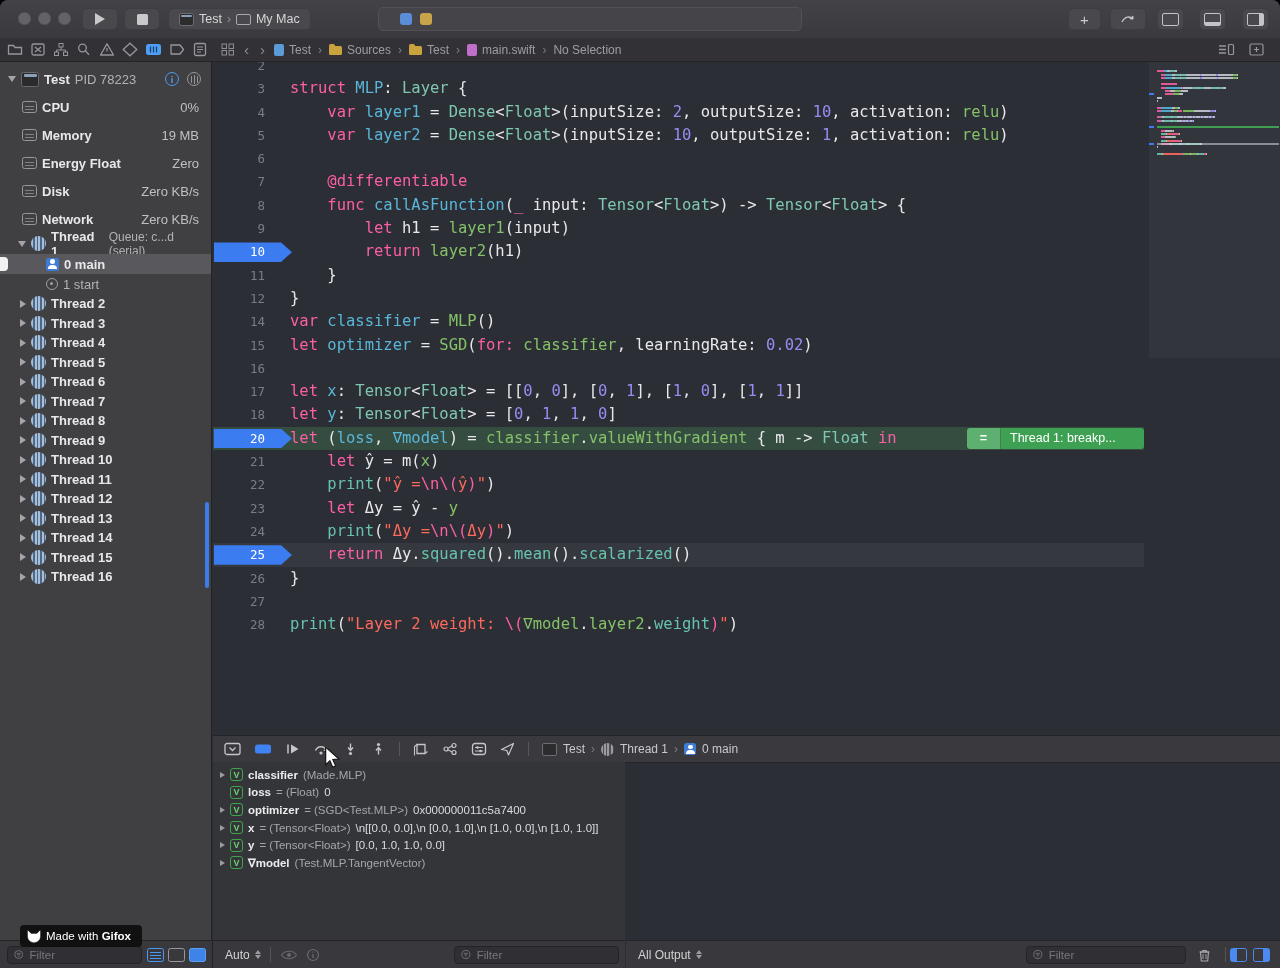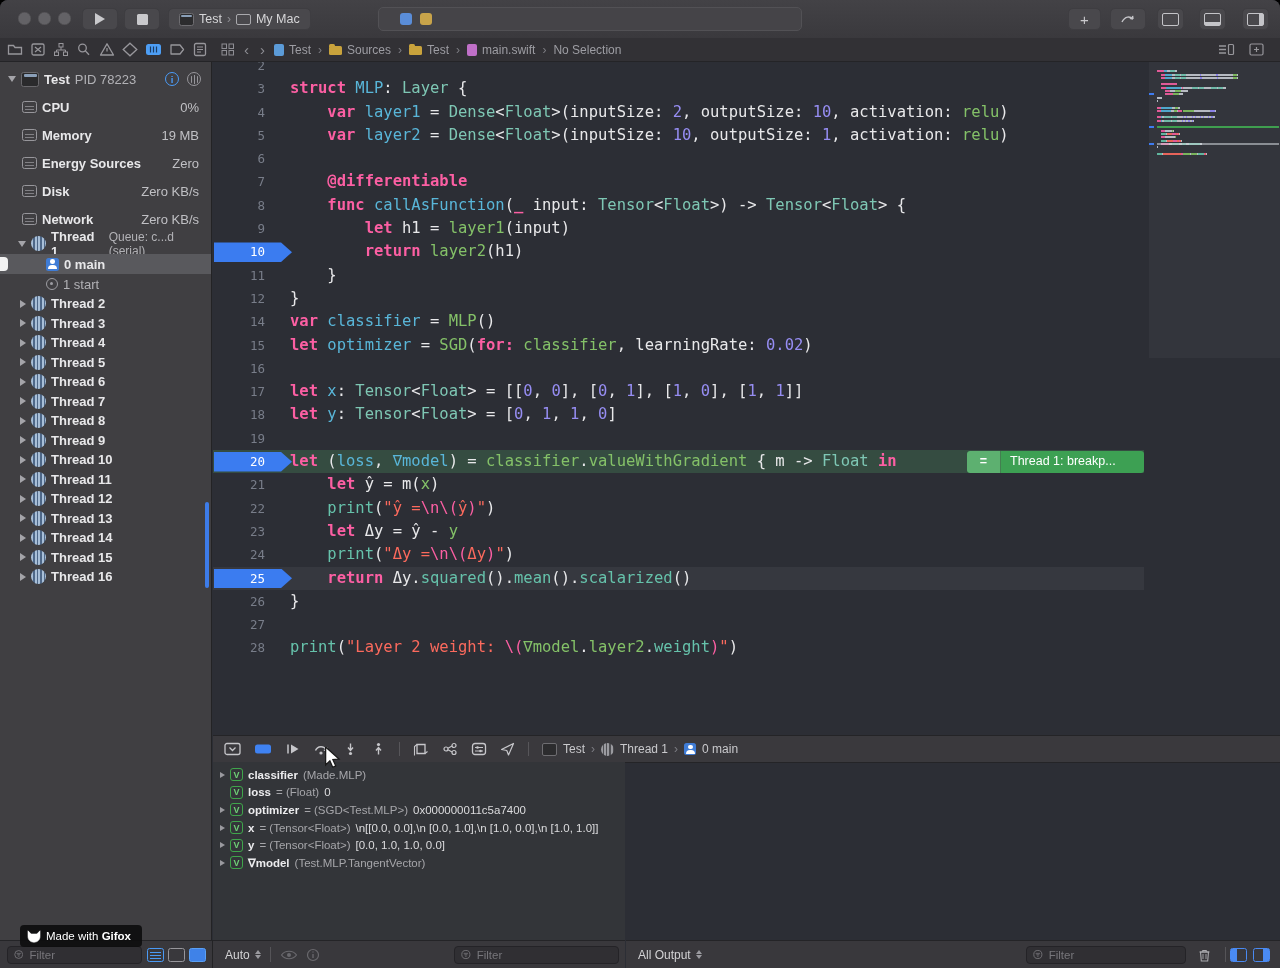--- a/index.html
+++ b/index.html
@@ -73,21 +73,21 @@
   
   .editor{position:absolute;left:213px;top:62px;right:0;height:673px;background:#2c2e35;overflow:hidden;}
   #code-lines{position:absolute;left:0;top:-8px;right:0;}
   .crow{position:relative;height:23.3px;line-height:23.3px;white-space:pre;}
   .crow.hl-green::before{content:"";position:absolute;left:0;top:0;width:931px;height:100%;background:rgba(88,188,108,.22);}
   .crow.hl-gray::before{content:"";position:absolute;left:0;top:0;width:931px;height:100%;background:rgba(255,255,255,.05);}
   .lnum{position:absolute;left:2px;top:0;width:50px;text-align:right;font-family:"DejaVu Sans Mono",monospace;font-size:12.5px;color:#787d89;z-index:2;}
   .bp-arrow{position:absolute;left:1px;top:2px;width:78px;height:19.5px;background:#3b7cf0;clip-path:polygon(0 0,86% 0,100% 50%,86% 100%,0 100%);z-index:1;}
   .crow.has-bp .lnum{color:#fff;}
   .ctext{position:absolute;left:77px;top:0;font-family:"DejaVu Sans Mono",monospace;font-size:15.5px;z-index:1;}
-  .tok.kw{color:#fc5fa3;font-weight:700;}
+  .tok.kw{color:#fc5fa3;font-weight:400;}
   .tok.decl{color:#59b6d9;}
   .tok.type{color:#7ec7b4;}
   .tok.ref{color:#84c168;}
   .tok.fn{color:#66c2ab;}
   .tok.num{color:#968df2;}
   .tok.str{color:#fc6a5d;}
   .tok.esc{color:#fc5fa3;}
   .tok.pl{color:#e8e8ea;}
   .ann{position:absolute;left:754px;top:1px;height:21.5px;width:177px;background:#3da053;border-radius:3px;display:flex;align-items:center;color:#fff;font-size:12.5px;z-index:3;overflow:hidden;}
   .ann-eq{width:33px;height:100%;background:rgba(255,255,255,.17);border-right:1px solid rgba(0,0,0,.28);display:flex;align-items:center;justify-content:center;font-weight:700;border-radius:3px 0 0 3px;flex:none;}
@@ -299,21 +299,21 @@
           <span class="bname">CPU</span>
           <span class="gauge-val">0%</span>
         </div>
         <div class="srow gauge-row">
           <span class="gauge-ic"></span>
           <span class="bname">Memory</span>
           <span class="gauge-val">19 MB</span>
         </div>
         <div class="srow gauge-row">
           <span class="gauge-ic"></span>
-          <span class="bname">Energy Sources</span>
+          <span class="bname">Energy Float</span>
           <span class="gauge-val">Zero</span>
         </div>
         <div class="srow gauge-row">
           <span class="gauge-ic"></span>
           <span class="bname">Disk</span>
           <span class="gauge-val">Zero KB/s</span>
         </div>
         <div class="srow gauge-row">
           <span class="gauge-ic"></span>
           <span class="bname">Network</span>
@@ -426,21 +426,20 @@
         <div class="crow"><span class="lnum">8</span><span class="ctext"><span class="tok pl">    </span><span class="tok kw">func </span><span class="tok decl">callAsFunction</span><span class="tok pl">(</span><span class="tok kw">_</span><span class="tok pl"> input: </span><span class="tok type">Tensor</span><span class="tok pl">&lt;</span><span class="tok type">Float</span><span class="tok pl">&gt;) -&gt; </span><span class="tok type">Tensor</span><span class="tok pl">&lt;</span><span class="tok type">Float</span><span class="tok pl">&gt; {</span></span></div>
         <div class="crow"><span class="lnum">9</span><span class="ctext"><span class="tok pl">        </span><span class="tok kw">let </span><span class="tok pl">h1 = </span><span class="tok ref">layer1</span><span class="tok pl">(input)</span></span></div>
         <div class="crow has-bp"><span class="bp-arrow"></span><span class="lnum">10</span><span class="ctext"><span class="tok pl">        </span><span class="tok kw">return </span><span class="tok ref">layer2</span><span class="tok pl">(h1)</span></span></div>
         <div class="crow"><span class="lnum">11</span><span class="ctext"><span class="tok pl">    }</span></span></div>
         <div class="crow"><span class="lnum">12</span><span class="ctext"><span class="tok pl">}</span></span></div>
         <div class="crow"><span class="lnum">14</span><span class="ctext"><span class="tok kw">var </span><span class="tok decl">classifier</span><span class="tok pl"> = </span><span class="tok ref">MLP</span><span class="tok pl">()</span></span></div>
         <div class="crow"><span class="lnum">15</span><span class="ctext"><span class="tok kw">let </span><span class="tok decl">optimizer</span><span class="tok pl"> = </span><span class="tok ref">SGD</span><span class="tok pl">(</span><span class="tok kw">for:</span><span class="tok pl"> </span><span class="tok ref">classifier</span><span class="tok pl">, learningRate: </span><span class="tok num">0.02</span><span class="tok pl">)</span></span></div>
         <div class="crow"><span class="lnum">16</span><span class="ctext"></span></div>
         <div class="crow"><span class="lnum">17</span><span class="ctext"><span class="tok kw">let </span><span class="tok decl">x</span><span class="tok pl">: </span><span class="tok type">Tensor</span><span class="tok pl">&lt;</span><span class="tok type">Float</span><span class="tok pl">&gt; = [[</span><span class="tok num">0</span><span class="tok pl">, </span><span class="tok num">0</span><span class="tok pl">], [</span><span class="tok num">0</span><span class="tok pl">, </span><span class="tok num">1</span><span class="tok pl">], [</span><span class="tok num">1</span><span class="tok pl">, </span><span class="tok num">0</span><span class="tok pl">], [</span><span class="tok num">1</span><span class="tok pl">, </span><span class="tok num">1</span><span class="tok pl">]]</span></span></div>
         <div class="crow"><span class="lnum">18</span><span class="ctext"><span class="tok kw">let </span><span class="tok decl">y</span><span class="tok pl">: </span><span class="tok type">Tensor</span><span class="tok pl">&lt;</span><span class="tok type">Float</span><span class="tok pl">&gt; = [</span><span class="tok num">0</span><span class="tok pl">, </span><span class="tok num">1</span><span class="tok pl">, </span><span class="tok num">1</span><span class="tok pl">, </span><span class="tok num">0</span><span class="tok pl">]</span></span></div>
-        <div class="crow"><span class="lnum">19</span><span class="ctext"></span></div>
         <div class="crow hl-green has-bp"><span class="bp-arrow"></span><span class="lnum">20</span><span class="ctext"><span class="tok kw">let </span><span class="tok pl">(</span><span class="tok decl">loss</span><span class="tok pl">, </span><span class="tok decl">∇model</span><span class="tok pl">) = </span><span class="tok ref">classifier</span><span class="tok pl">.</span><span class="tok ref">valueWithGradient</span><span class="tok pl"> { m -&gt; </span><span class="tok type">Float</span><span class="tok pl"> </span><span class="tok kw">in</span></span><span class="ann"><span class="ann-eq">=</span><span class="ann-lab">Thread 1: breakp...</span></span></div>
         <div class="crow"><span class="lnum">21</span><span class="ctext"><span class="tok pl">    </span><span class="tok kw">let </span><span class="tok pl">ŷ = m(</span><span class="tok ref">x</span><span class="tok pl">)</span></span></div>
         <div class="crow"><span class="lnum">22</span><span class="ctext"><span class="tok pl">    </span><span class="tok fn">print</span><span class="tok pl">(</span><span class="tok str">"ŷ =</span><span class="tok esc">\n</span><span class="tok esc">\(</span><span class="tok str">ŷ</span><span class="tok esc">)</span><span class="tok str">"</span><span class="tok pl">)</span></span></div>
         <div class="crow"><span class="lnum">23</span><span class="ctext"><span class="tok pl">    </span><span class="tok kw">let </span><span class="tok pl">Δy = ŷ - </span><span class="tok ref">y</span></span></div>
         <div class="crow"><span class="lnum">24</span><span class="ctext"><span class="tok pl">    </span><span class="tok fn">print</span><span class="tok pl">(</span><span class="tok str">"Δy =</span><span class="tok esc">\n</span><span class="tok esc">\(</span><span class="tok str">Δy</span><span class="tok esc">)</span><span class="tok str">"</span><span class="tok pl">)</span></span></div>
         <div class="crow hl-gray has-bp"><span class="bp-arrow"></span><span class="lnum">25</span><span class="ctext"><span class="tok pl">    </span><span class="tok kw">return </span><span class="tok pl">Δy.</span><span class="tok fn">squared</span><span class="tok pl">().</span><span class="tok fn">mean</span><span class="tok pl">().</span><span class="tok fn">scalarized</span><span class="tok pl">()</span></span></div>
         <div class="crow"><span class="lnum">26</span><span class="ctext"><span class="tok pl">}</span></span></div>
         <div class="crow"><span class="lnum">27</span><span class="ctext"></span></div>
         <div class="crow"><span class="lnum">28</span><span class="ctext"><span class="tok fn">print</span><span class="tok pl">(</span><span class="tok str">"Layer 2 weight: </span><span class="tok esc">\(</span><span class="tok ref">∇model</span><span class="tok pl">.</span><span class="tok ref">layer2</span><span class="tok pl">.</span><span class="tok fn">weight</span><span class="tok esc">)</span><span class="tok str">"</span><span class="tok pl">)</span></span></div>
       </div>

